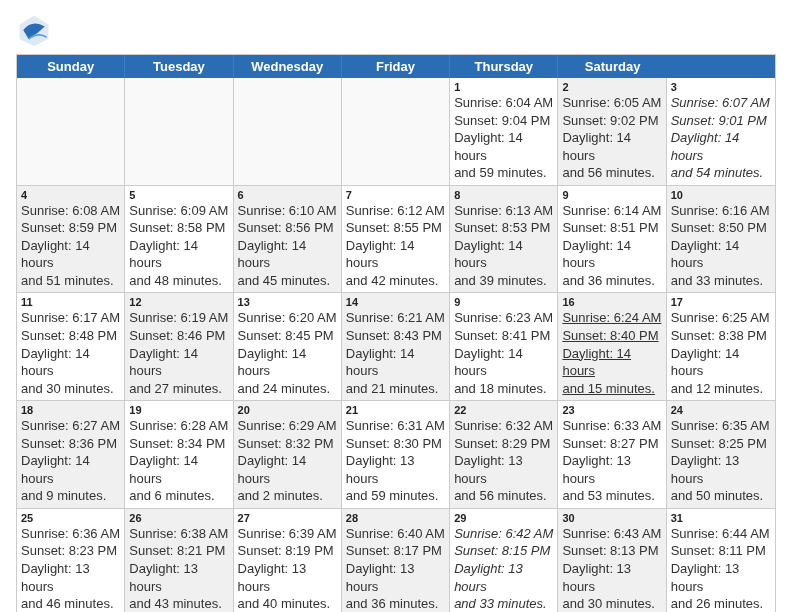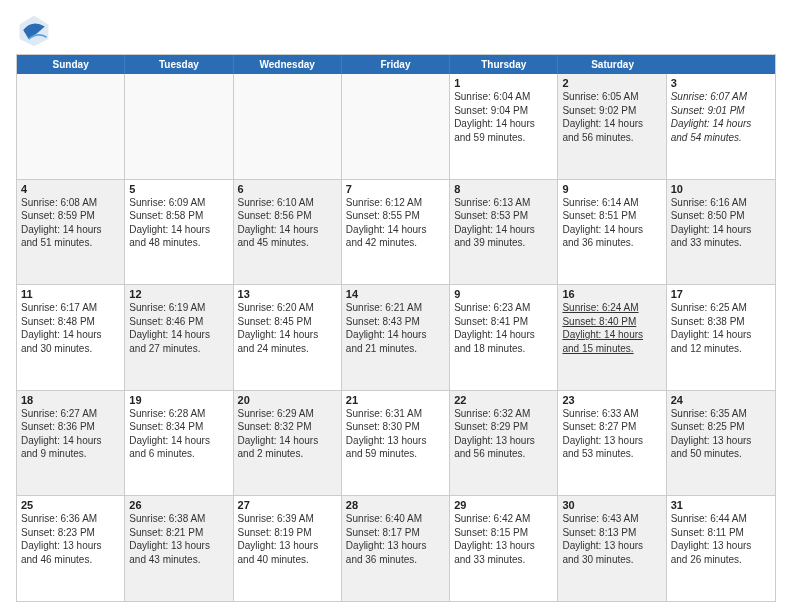--- a/index.html
+++ b/index.html
@@ -61,21 +61,21 @@
       flex-direction: column;
       border: 1px solid #ccc;
     }
     .cal-header {
       display: grid;
       grid-template-columns: repeat(7, 1fr);
       background: #2a6db5;
     }
     .cal-header-cell {
       color: #fff;
-      font-size: 10px;
+      font-size: 13px;
       font-weight: bold;
       text-align: center;
       padding: 4px 2px;
       border-right: 1px solid #3a7dc5;
     }
     .cal-header-cell:last-child { border-right: none; }
     .cal-body {
       flex: 1;
       display: flex;
       flex-direction: column;
@@ -98,21 +98,21 @@
     .cal-cell:last-child { border-right: none; }
     .cal-cell.empty { background: #f9f9f9; }
     .cal-cell.shaded { background: #f0f0f0; }
     .day-num {
       font-size: 11px;
       font-weight: bold;
       color: #222;
       margin-bottom: 1px;
     }
     .cell-info {
-      font-size: 10px;
+      font-size: 13px;
       line-height: 1.35;
       color: #333;
     }
   </style>
 </head>
 <body>
 
 <div class="page">
   <div class="header">
     <div class="logo">
@@ -346,21 +346,21 @@
           </div>
           <div class="cal-cell shaded">
             <div class="day-num">28</div>
             <div class="cell-info" style="white-space: pre-line;">Sunrise: 6:40 AM
 Sunset: 8:17 PM
 Daylight: 13 hours
 and 36 minutes.</div>
           </div>
           <div class="cal-cell">
             <div class="day-num">29</div>
-            <div class="cell-info" style="white-space: pre-line;">Sunrise: 6:42 AM
+            <div class="cell-info" style="white-space: pre-line; font-style: italic;">Sunrise: 6:42 AM
 Sunset: 8:15 PM
 Daylight: 13 hours
 and 33 minutes.</div>
           </div>
           <div class="cal-cell shaded">
             <div class="day-num">30</div>
             <div class="cell-info" style="white-space: pre-line;">Sunrise: 6:43 AM
 Sunset: 8:13 PM
 Daylight: 13 hours
 and 30 minutes.</div>

